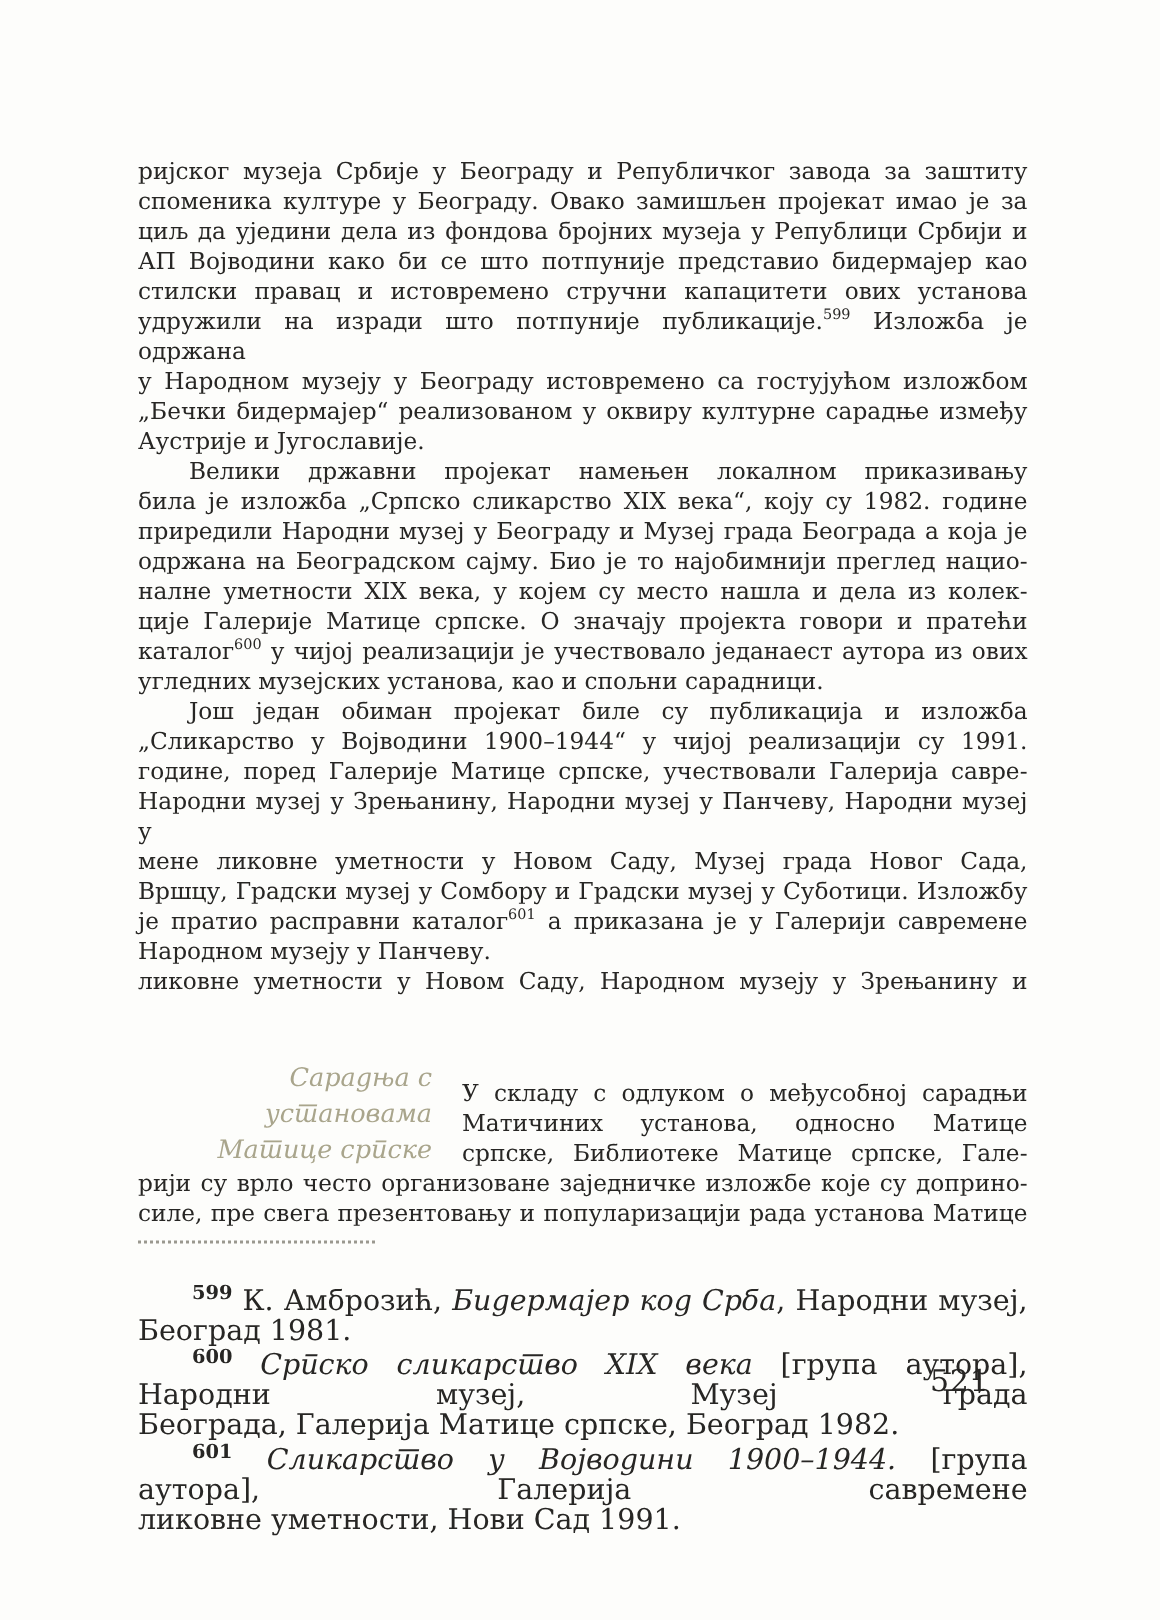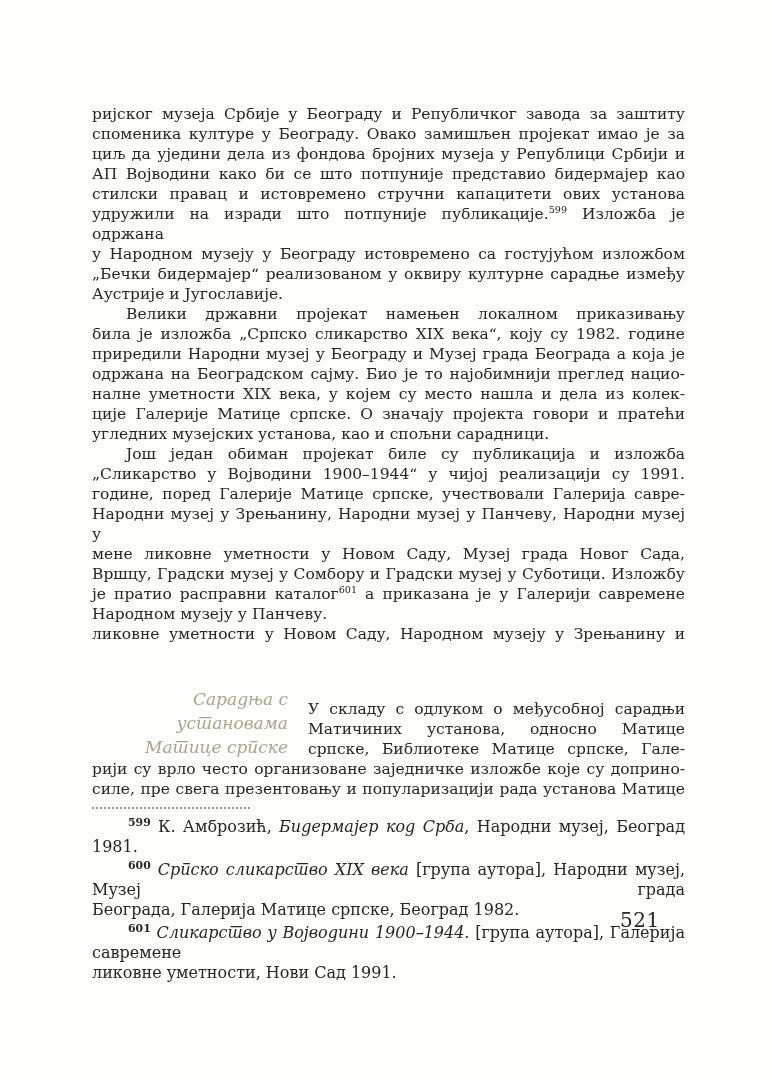--- a/index.html
+++ b/index.html
@@ -32,21 +32,21 @@
     font-style:italic;font-size:17px;line-height:24px;
     color:var(--heading,#a9a58c);
     margin-top:-2px;
   }
   .sidetext{width:377px;margin-left:20px;flex:none;}
   
   .fn-sep{
     margin-top:8px;width:158px;height:0;
     border-top:2px dotted var(--separator,#9a988f);
   }
-  .footnotes{margin-top:8px;font-size:16px;line-height:20px;}
+  .footnotes{margin-top:28px;font-size:19px;line-height:20px;}
   .fn{margin-top:3px;}
   .fn .tl-indent{text-indent:36px;}
   .page-number{
     position:absolute;top:908px;left:620px;
     font-size:20px;letter-spacing:0.5px;
   }
 </style>
 </head>
 <body>
 
@@ -65,20 +65,21 @@
         <div class="tl tl-last"><span class="seg-n">Аустрије и Југославије.</span></div>
       </div>
 
     <div class="para">
         <div class="tl tl-indent"><span class="seg-n">Велики државни пројекат намењен локалном приказивању</span></div>
         <div class="tl"><span class="seg-n">била је изложба „Српско сликарство XIX века“, коју су 1982. године</span></div>
         <div class="tl"><span class="seg-n">приредили Народни музеј у Београду и Музеј града Београда а која је</span></div>
         <div class="tl"><span class="seg-n">одржана на Београдском сајму. Био је то најобимнији преглед нацио-</span></div>
         <div class="tl"><span class="seg-n">налне уметности XIX века, у којем су место нашла и дела из колек-</span></div>
         <div class="tl"><span class="seg-n">ције Галерије Матице српске. О значају пројекта говори и пратећи</span></div>
+        <div class="tl"><span class="seg-n">каталог</span><span class="seg-s">600</span><span class="seg-n"> у чијој реализацији је учествовало једанаест аутора из ових</span></div>
         <div class="tl tl-last"><span class="seg-n">угледних музејских установа, као и спољни сарадници.</span></div>
       </div>
 
     <div class="para">
         <div class="tl tl-indent"><span class="seg-n">Још један обиман пројекат биле су публикација и изложба</span></div>
         <div class="tl"><span class="seg-n">„Сликарство у Војводини 1900–1944“ у чијој реализацији су 1991.</span></div>
         <div class="tl"><span class="seg-n">године, поред Галерије Матице српске, учествовали Галерија савре-</span></div>
         <div class="tl"><span class="seg-n">Народни музеј у Зрењанину, Народни музеј у Панчеву, Народни музеј у</span></div>
         <div class="tl"><span class="seg-n">мене ликовне уметности у Новом Саду, Музеј града Новог Сада,</span></div>
         <div class="tl"><span class="seg-n">Вршцу, Градски музеј у Сомбору и Градски музеј у Суботици. Изложбу</span></div>

